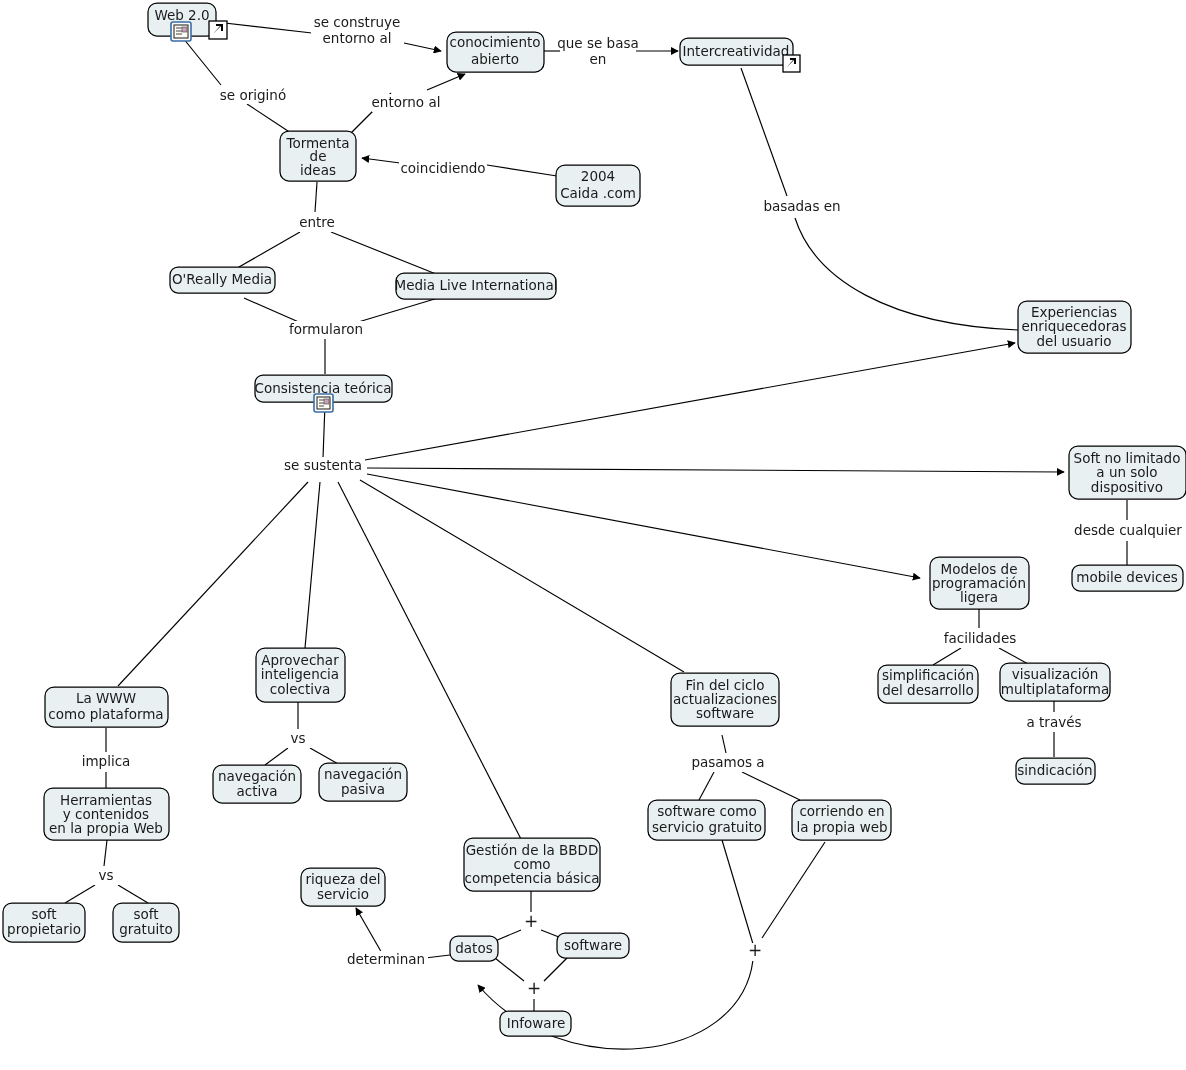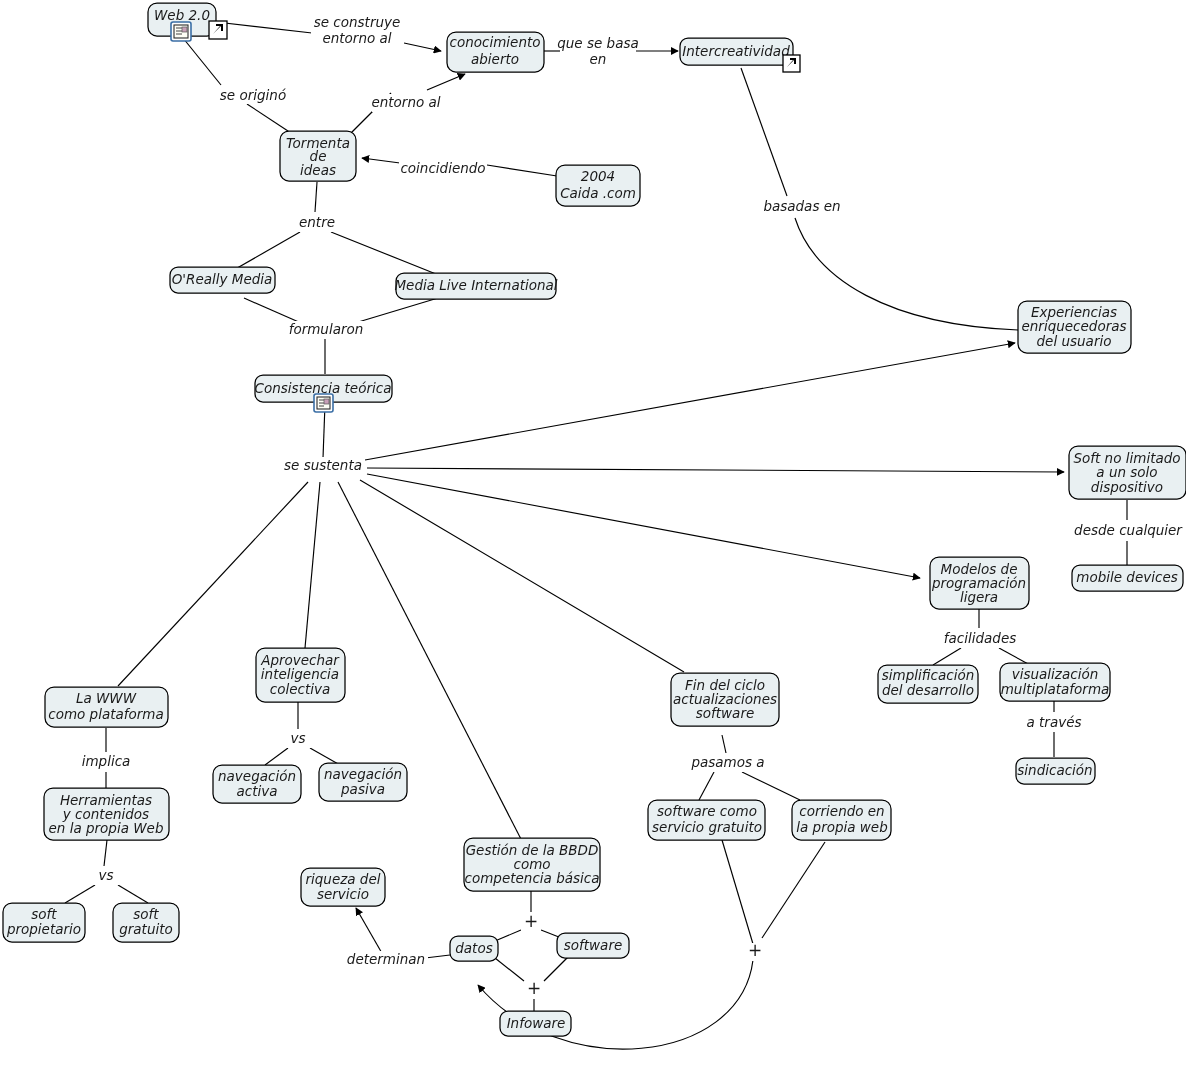--- a/index.html
+++ b/index.html
@@ -11,21 +11,20 @@
     width: 1186px;
     height: 1070px;
     font-family: "DejaVu Sans", sans-serif;
     overflow: hidden;
   }
   #map-root {
     position: relative;
     width: 1186px;
     height: 1070px;
     background: #ffffff;
-    font-style: italic;
   }
   svg#cmap {
     position: absolute;
     left: 0;
     top: 0;
     width: 1186px;
     height: 1070px;
   }
   .edge-line {
     fill: none;

